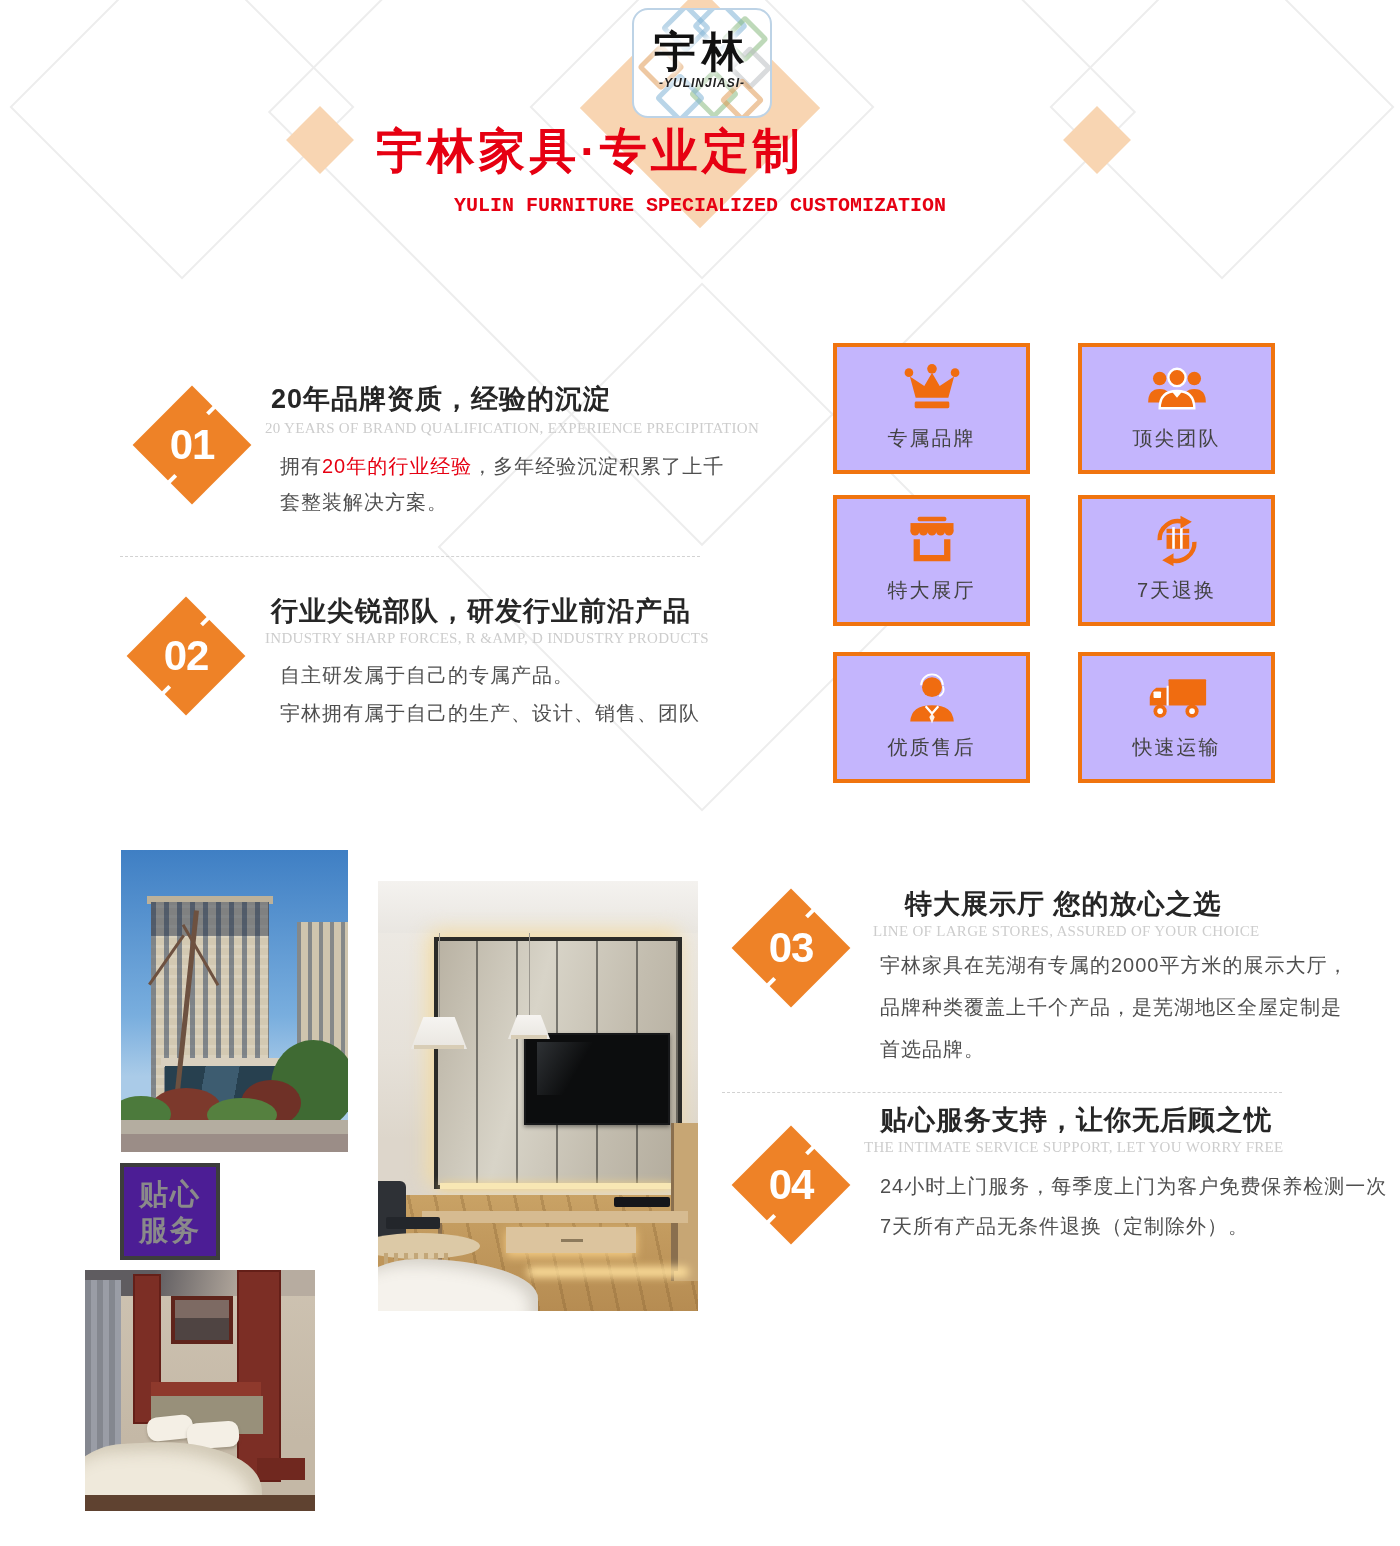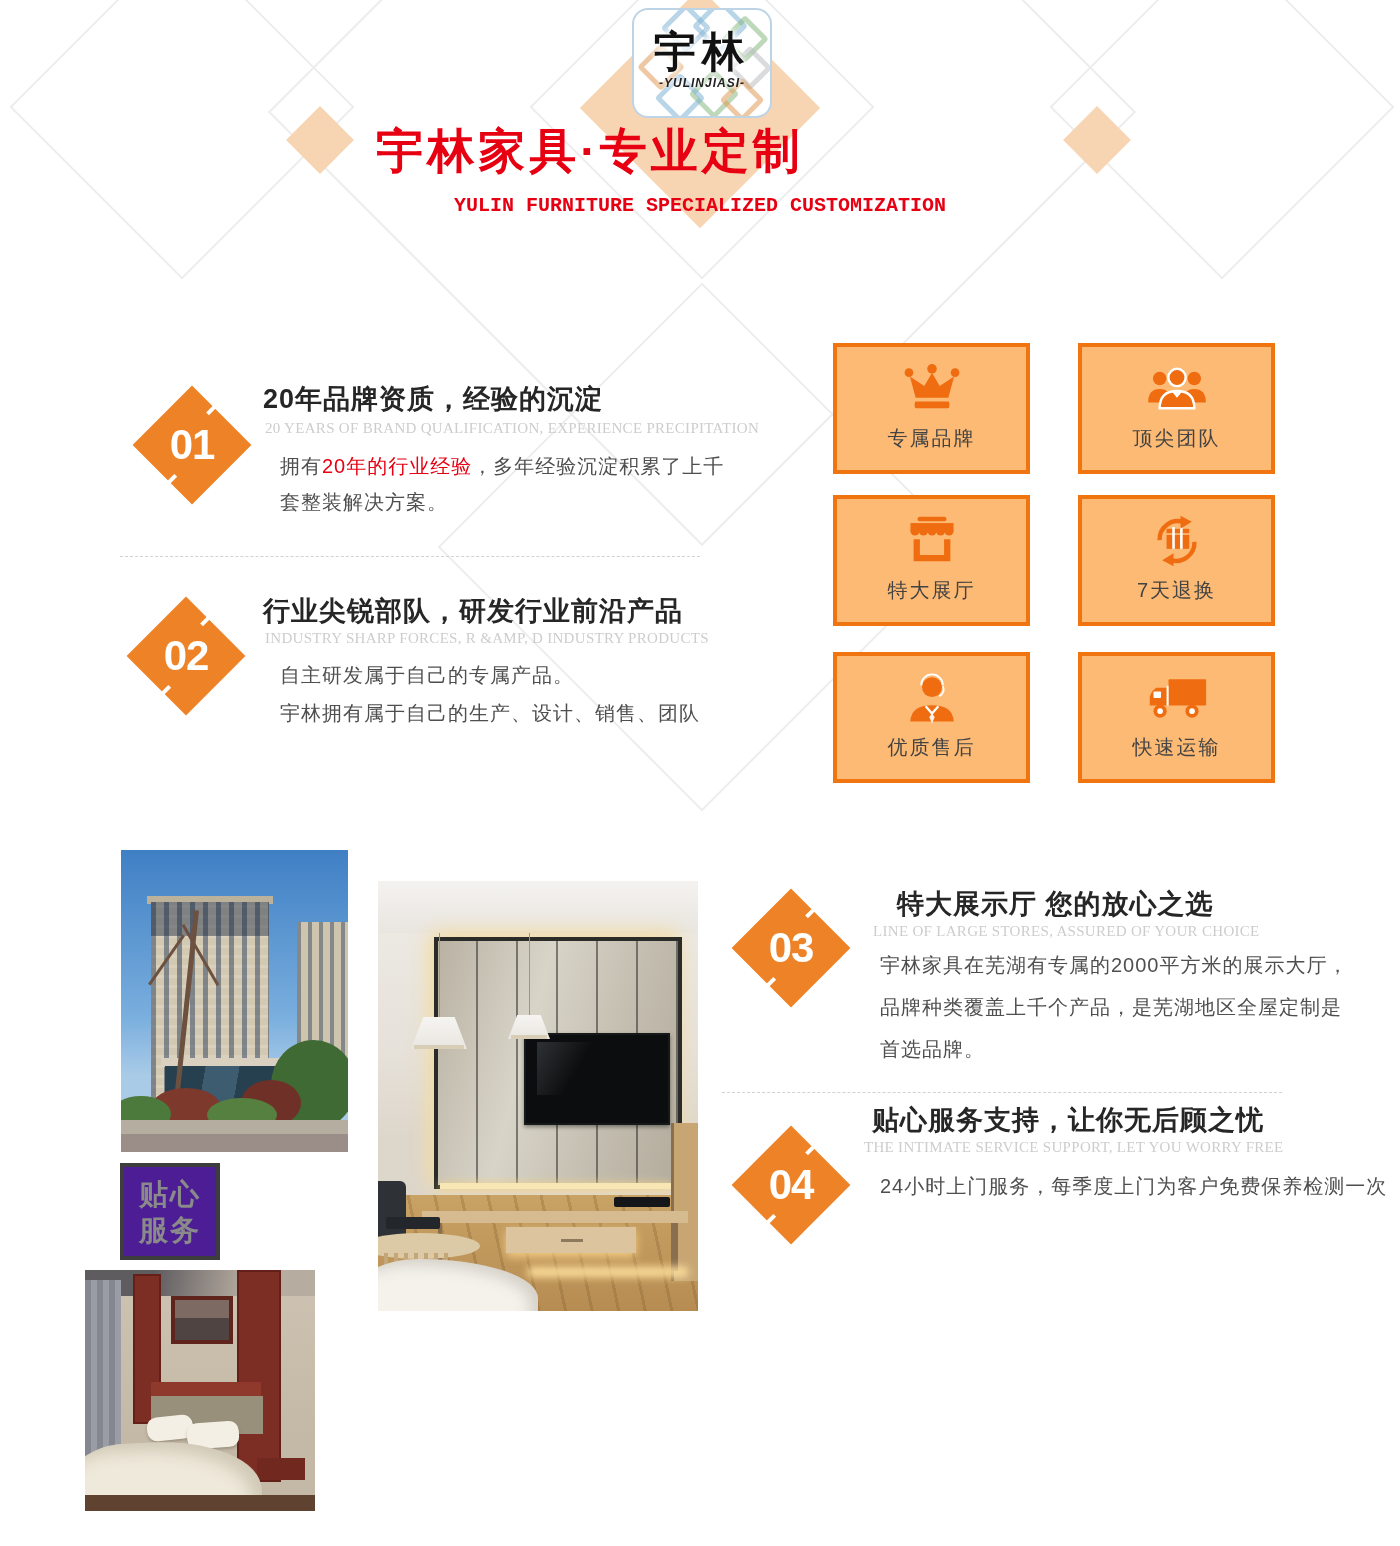--- a/index.html
+++ b/index.html
@@ -35,30 +35,30 @@
               font-size:47px;font-weight:900;color:#e60012;letter-spacing:4px;}
   .main-sub{position:absolute;left:0;top:194px;width:1400px;text-align:center;z-index:2;
             font-family:"Liberation Mono",monospace;font-size:20px;font-weight:700;color:#e60012;}
 
   
   .nd{position:absolute;width:84px;height:84px;background:#ee8227;transform:rotate(45deg);z-index:2;}
   .nd::before{content:"";position:absolute;top:-9px;left:35%;width:4px;height:18px;background:#fff;}
   .nd::after{content:"";position:absolute;bottom:-9px;left:60%;width:4px;height:18px;background:#fff;}
   .nd .num{position:absolute;inset:0;display:flex;align-items:center;justify-content:center;
            transform:rotate(-45deg);color:#fff;font-size:42px;font-weight:900;letter-spacing:-1px;}
-  .sec-title{position:absolute;font-size:27px;font-weight:900;color:#262626;letter-spacing:1px;z-index:2;}
+  .sec-title{position:absolute;font-size:27px;font-weight:900;color:#262626;letter-spacing:1px;z-index:2;margin-left:8px;}
   .sec-en{position:absolute;font-family:"Liberation Serif",serif;font-size:15px;color:#cdcdcd;
           letter-spacing:.3px;z-index:2;white-space:nowrap;}
   .sec-body{position:absolute;font-size:20px;color:#4f4f4f;letter-spacing:1px;z-index:2;}
   .sec-body .rd{color:#e60012;}
   .lh36{line-height:36px;} .lh38{line-height:38px;} .lh42{line-height:42px;} .lh40{line-height:40px;}
   .dash{position:absolute;border-top:1px dashed #d2d2d2;z-index:2;}
 
   
-  .fbox{position:absolute;width:197px;height:131px;background:#fdba74;border:4px solid #f0740f;
+  .fbox{position:absolute;width:197px;height:131px;background:#c4b5fd;border:4px solid #f0740f;
         box-sizing:border-box;display:flex;flex-direction:column;align-items:center;z-index:2;}
   .fbox .ic{margin-top:14px;height:56px;display:flex;align-items:center;justify-content:center;}
   .fbox .lb{margin-top:8px;font-size:20px;color:#434343;letter-spacing:2px;}
   .fbox svg{fill:#f06c10;stroke-linejoin:miter;}
 
   
   .ph{position:absolute;overflow:hidden;z-index:2;}
   .p-build{left:121px;top:850px;width:227px;height:302px;
            background:linear-gradient(180deg,#3f7fc4 0%,#79aede 55%,#aacbe8 75%);}
   .bld-main{position:absolute;left:30px;top:52px;width:118px;height:216px;background:#d3c9b2;
@@ -346,20 +346,21 @@
   </div>
   <div class="dash" style="left:722px;top:1092px;width:560px;"></div>
 
   <div class="nd" style="left:749px;top:1143px;">
     <div class="num">04</div>
   </div>
   <div class="sec-title" style="left:872px;top:1102px;">贴心服务支持，让你无后顾之忧</div>
   <div class="sec-en" style="left:864px;top:1139px;">THE INTIMATE SERVICE SUPPORT, LET YOU WORRY FREE</div>
   <div class="sec-body lh40" style="left:880px;top:1166px;">
     <div>24小时上门服务，每季度上门为客户免费保养检测一次</div>
+    <div>7天所有产品无条件退换（定制除外）。</div>
   </div>
 
   <div class="badge">
     <div>贴心</div>
     <div>服务</div>
   </div>
 
   <div class="ph p-bed">
     <div class="bd-ceil"></div>
     <div class="bd-curtain"></div>

